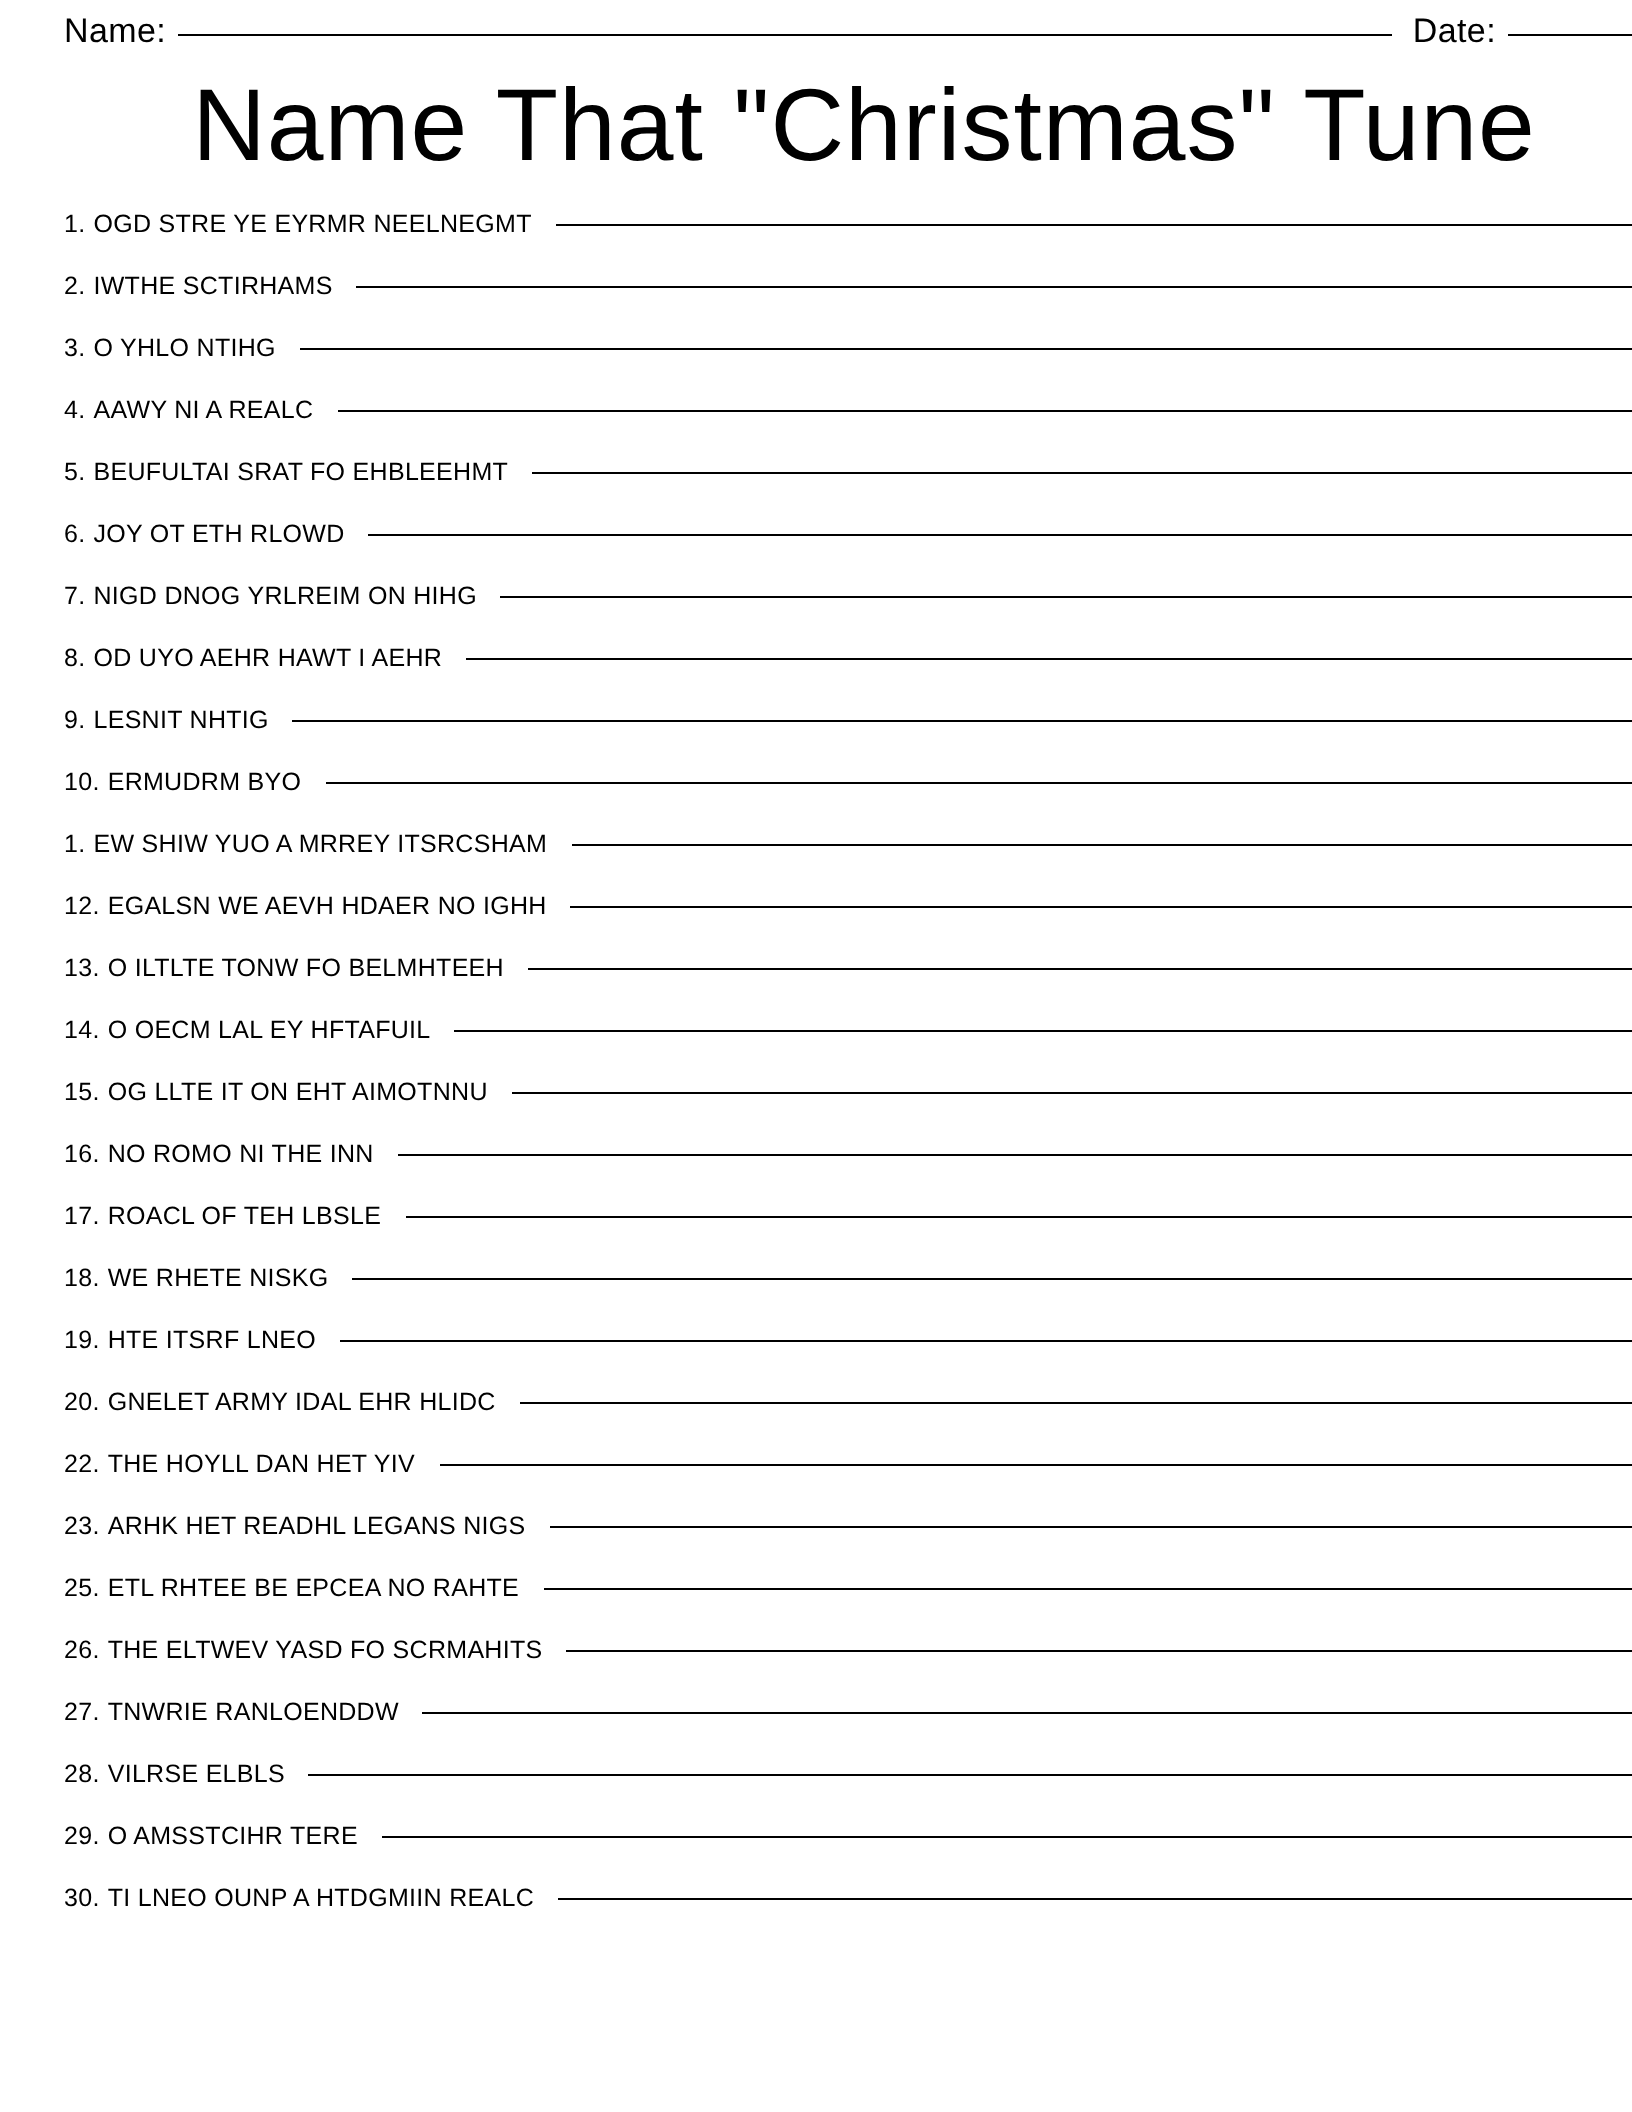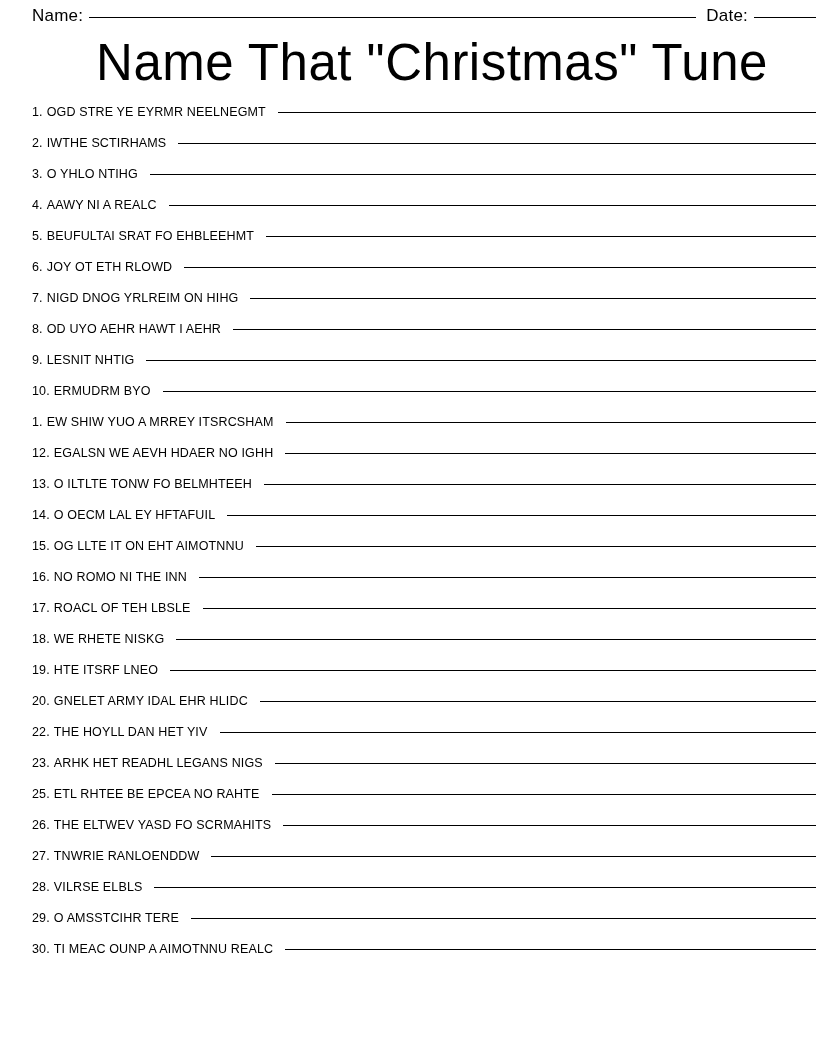--- a/index.html
+++ b/index.html
@@ -256,18 +256,18 @@
     </div>
 
     <div class="q-row">
       <span class="q-text">29.</span>
       <span class="q-text" style="margin-left:4px">O AMSSTCIHR TERE</span>
       <span class="q-rule"></span>
     </div>
 
     <div class="q-row">
       <span class="q-text">30.</span>
-      <span class="q-text" style="margin-left:4px">TI MEAC OUNP A AIMOTNNU REALC</span>
+      <span class="q-text" style="margin-left:4px">TI LNEO OUNP A HTDGMIIN REALC</span>
       <span class="q-rule"></span>
     </div>
 
   </div>
 </div>
 
 </body></html>

